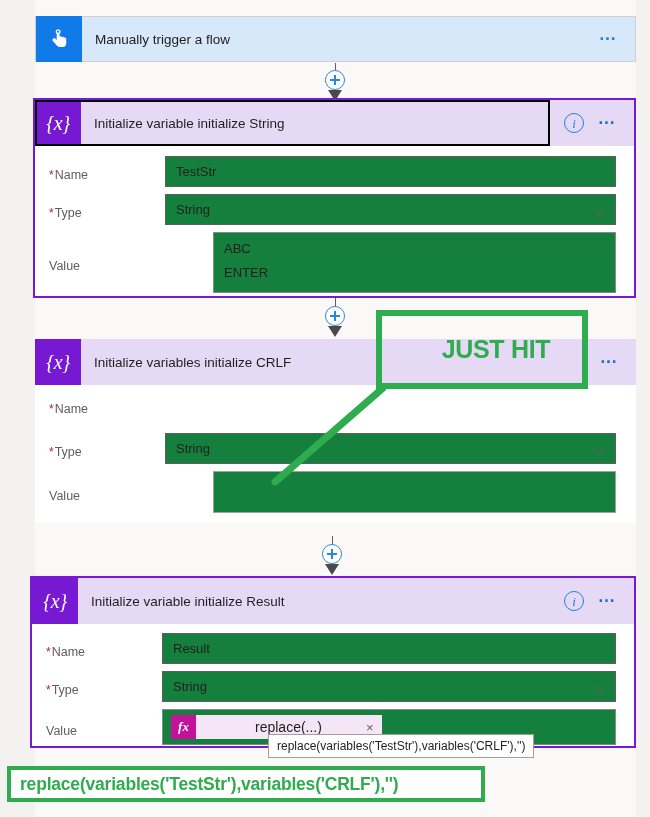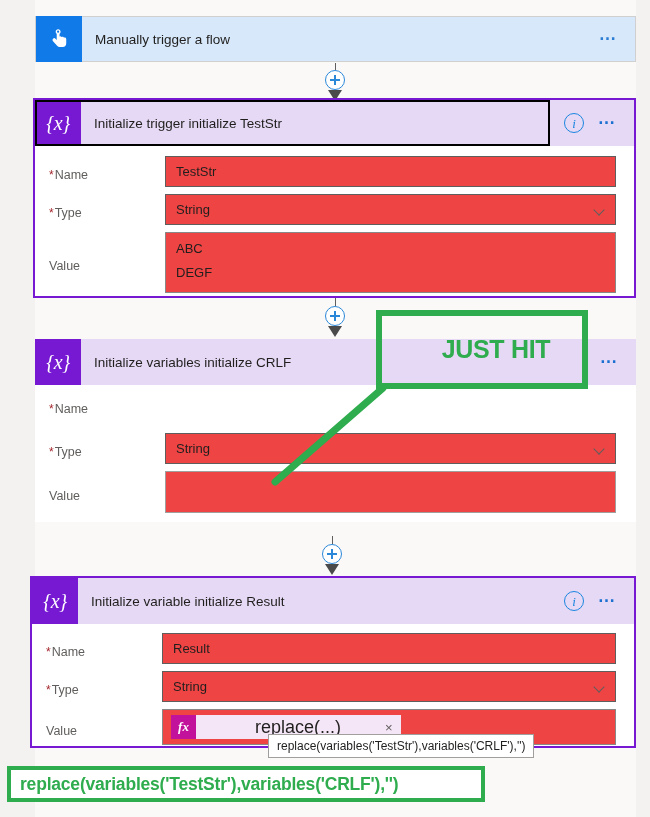--- a/index.html
+++ b/index.html
@@ -128,30 +128,31 @@
   }
   .req {
     color: #a4262c;
     font-size: 12px;
     margin-right: 1px;
   }
   .fctl {
     flex: 1 1 auto;
     box-sizing: border-box;
     border: 1px solid #605e5c;
-    background: #ef4444;
+    background: #15803d;
     font-size: 13px;
     color: #201f1e;
     padding: 7px 10px;
     position: relative;
     min-height: 16px;
   }
   .fctl.textarea {
     min-height: 40px;
     border-color: #8a8886;
+    margin-left: 48px;
   }
   .fctl.textarea .line {
     line-height: 24px;
   }
   .fctl.select {
     padding-right: 30px;
   }
   .chev {
     position: absolute;
     right: 10px;
@@ -189,21 +190,21 @@
     font-family: "Liberation Serif", serif;
     font-style: italic;
     font-weight: bold;
     font-size: 13px;
     display: flex;
     align-items: center;
     justify-content: center;
   }
   .token-label {
     padding: 0 7px 0 22px;
-    font-size: 18px;
+    font-size: 14px;
     color: #201f1e;
     white-space: nowrap;
   }
   .token-x {
     padding-right: 8px;
     color: #605e5c;
     font-size: 13px;
     cursor: pointer;
   }
   
@@ -336,21 +337,21 @@
     <div class="plus" style="top:7px;"></div>
     <div class="vline" style="top:27px;height:2px;"></div>
     <div class="arrowhead" style="top:27px;"></div>
   </div>
 
   <div class="card selected" style="left:33px;top:98px;width:603px;height:200px;">
     <div class="card-header variable" style="width:599px;">
       <div class="hdr-icon variable">
         <span class="vx">{<i>x</i>}</span>
       </div>
-      <div class="hdr-title">Initialize trigger initialize TestStr</div>
+      <div class="hdr-title">Initialize variable initialize String</div>
       <div class="hdr-actions">
         <div class="info-icon">i</div>
         <div class="ellipsis">⋯</div>
       </div>
       <div class="hdr-focus" style="width:515px;height:46px;"></div>
     </div>
 
     <div class="frow" style="left:0;top:56px;width:599px;">
       <div class="flabel"><span class="req">*</span><span>Name</span></div>
       <div class="fctl" style="margin-right:18px;"><span>TestStr</span></div>
@@ -358,21 +359,21 @@
 
     <div class="frow" style="left:0;top:94px;width:599px;">
       <div class="flabel"><span class="req">*</span><span>Type</span></div>
       <div class="fctl select" style="margin-right:18px;"><span>String</span><span class="chev"></span></div>
     </div>
 
     <div class="frow" style="left:0;top:132px;width:599px;">
       <div class="flabel"><span>Value</span></div>
       <div class="fctl textarea" style="margin-right:18px;min-height:42px;padding-top:4px;">
         <div class="line">ABC</div>
-        <div class="line">DEGF</div>
+        <div class="line">ENTER</div>
       </div>
     </div>
   </div>
 
   <div class="conn" style="left:315px;top:298px;height:40px;">
     <div class="vline" style="top:0;height:8px;"></div>
     <div class="plus" style="top:8px;"></div>
     <div class="vline" style="top:28px;height:2px;"></div>
     <div class="arrowhead" style="top:28px;"></div>
   </div>

